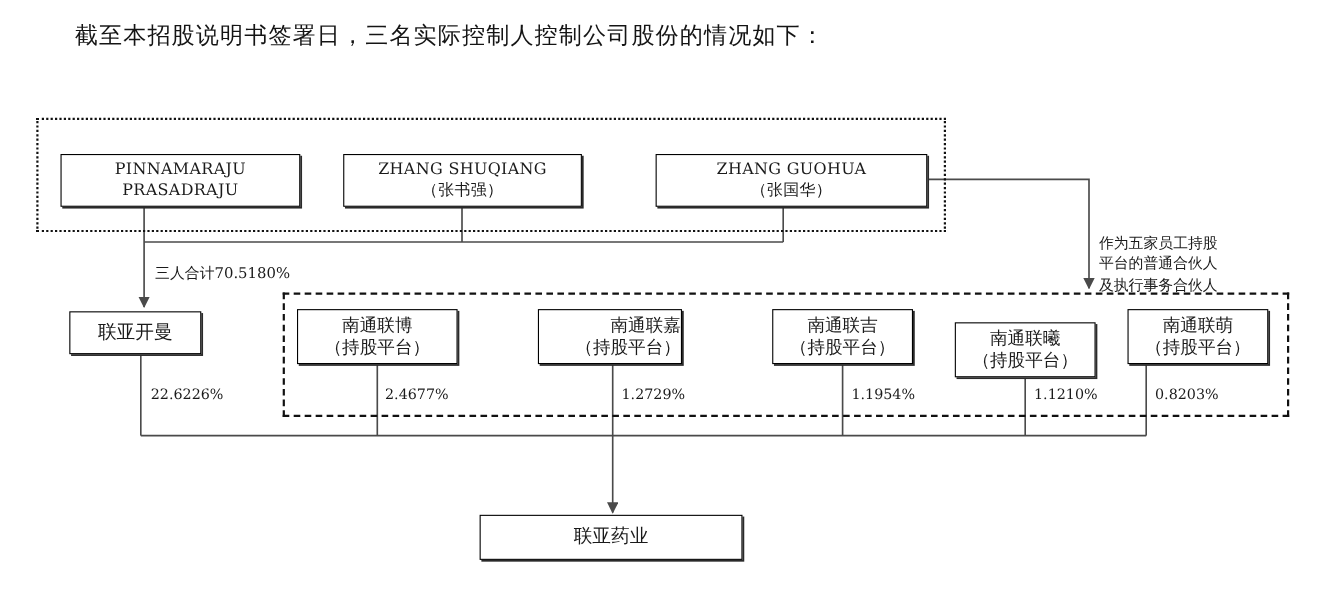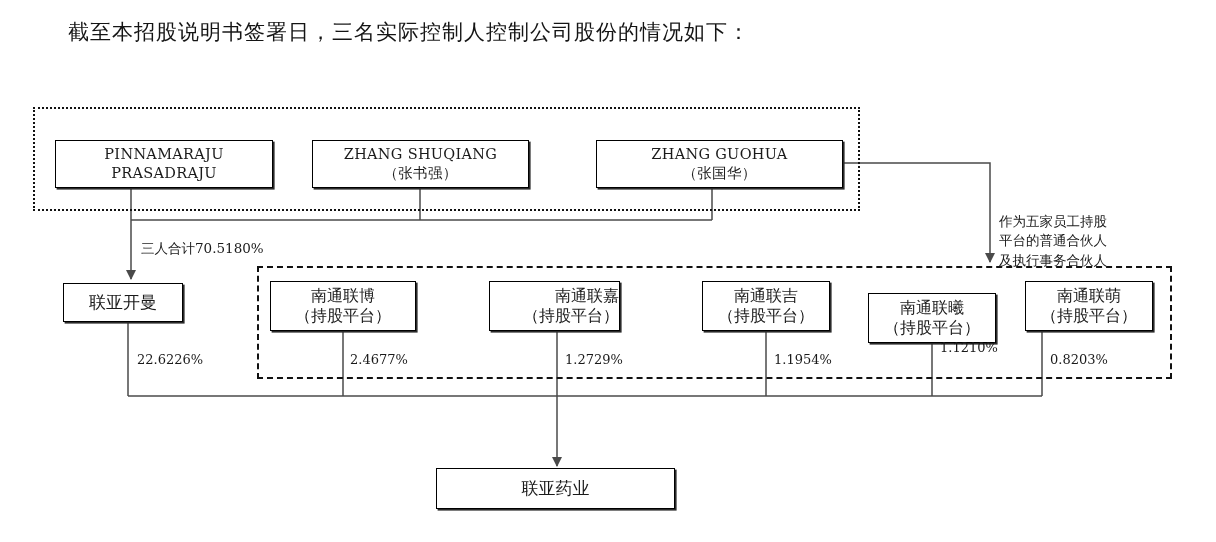--- a/index.html
+++ b/index.html
@@ -169,21 +169,21 @@
   </div>
 
   <div class="elabel" style="left:137px;top:352px;">22.6226%</div>
 
   <div class="elabel" style="left:350px;top:352px;">2.4677%</div>
 
   <div class="elabel" style="left:565px;top:352px;">1.2729%</div>
 
   <div class="elabel" style="left:774px;top:352px;">1.1954%</div>
 
-  <div class="elabel" style="left:940px;top:340px;">1.1210%</div>
+  <div class="elabel" style="left:940px;top:352px;">1.1210%</div>
 
   <div class="elabel" style="left:1050px;top:352px;">0.8203%</div>
 
   <div class="node cjk" style="left:436px;top:468px;width:239px;height:41px;">
     <span class="ln">联亚药业</span>
   </div>
 
 </div>
 
 </body></html>

